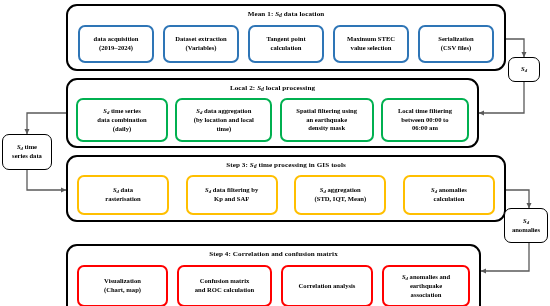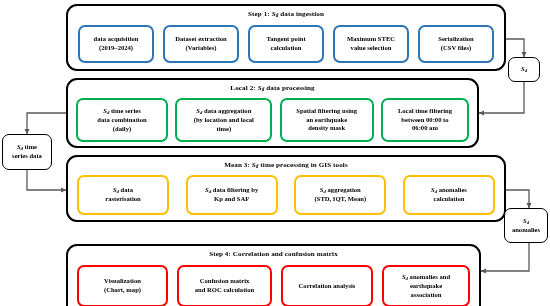--- a/index.html
+++ b/index.html
@@ -163,21 +163,21 @@
 
     <g stroke="#4F6FA8" stroke-width="1" fill="none">
       <line x1="401" y1="271" x2="391" y2="271" marker-end="url(#ah-blue)"></line>
       <line x1="292" y1="271" x2="282" y2="271" marker-end="url(#ah-blue)"></line>
       <line x1="185" y1="271" x2="175" y2="271" marker-end="url(#ah-blue)"></line>
     </g>
   </svg>
 
   <div class="step-box" style="left:66px; top:4px; width:440px; height:67px;">
     <div class="step-title">
-      <span>Step 1: </span><span class="it">S</span><span class="sub">d</span><span> data ingestion</span>
+      <span>Mean 1: </span><span class="it">S</span><span class="sub">d</span><span> data location</span>
     </div>
     <div class="row" style="top:17px; height:42px; padding:0 10px;">
 
       <div class="node blue" style="width:76px;height:38px;">
         <div>
           <span>data acquisition</span><br>
           <span>(2019–2024)</span>
         </div>
       </div>
 
@@ -206,21 +206,21 @@
         <div>
           <span>Serialization</span><br>
           <span>(CSV files)</span>
         </div>
       </div>
     </div>
   </div>
 
   <div class="step-box" style="left:66px; top:78px; width:413px; height:70px;">
     <div class="step-title">
-      <span>Local 2: </span><span class="it">S</span><span class="sub">d</span><span> data processing</span>
+      <span>Local 2: </span><span class="it">S</span><span class="sub">d</span><span> local processing</span>
     </div>
     <div class="row" style="top:16px; height:48px; padding:0 8px;">
 
       <div class="node green" style="width:92px;height:44px;">
         <div>
           <span class="it">S</span><span class="sub">d</span> time series<br>
           <span>data combination</span><br>
           <span>(daily)</span>
         </div>
       </div>
@@ -246,21 +246,21 @@
           <span>Local time filtering</span><br>
           <span>between  00:00 to</span><br>
           <span>06:00 am</span>
         </div>
       </div>
     </div>
   </div>
 
   <div class="step-box" style="left:66px; top:155px; width:440px; height:67px;">
     <div class="step-title">
-      <span>Mean 3: </span><span class="it">S</span><span class="sub">d</span><span> time processing in GIS tools</span>
+      <span>Step 3: </span><span class="it">S</span><span class="sub">d</span><span> time processing in GIS tools</span>
     </div>
     <div class="row" style="top:16px; height:44px; padding:0 9px;">
 
       <div class="node orange" style="width:92px;height:40px;">
         <div>
           <span class="it">S</span><span class="sub">d</span> data<br>
           <span>rasterisation</span>
         </div>
       </div>
 

